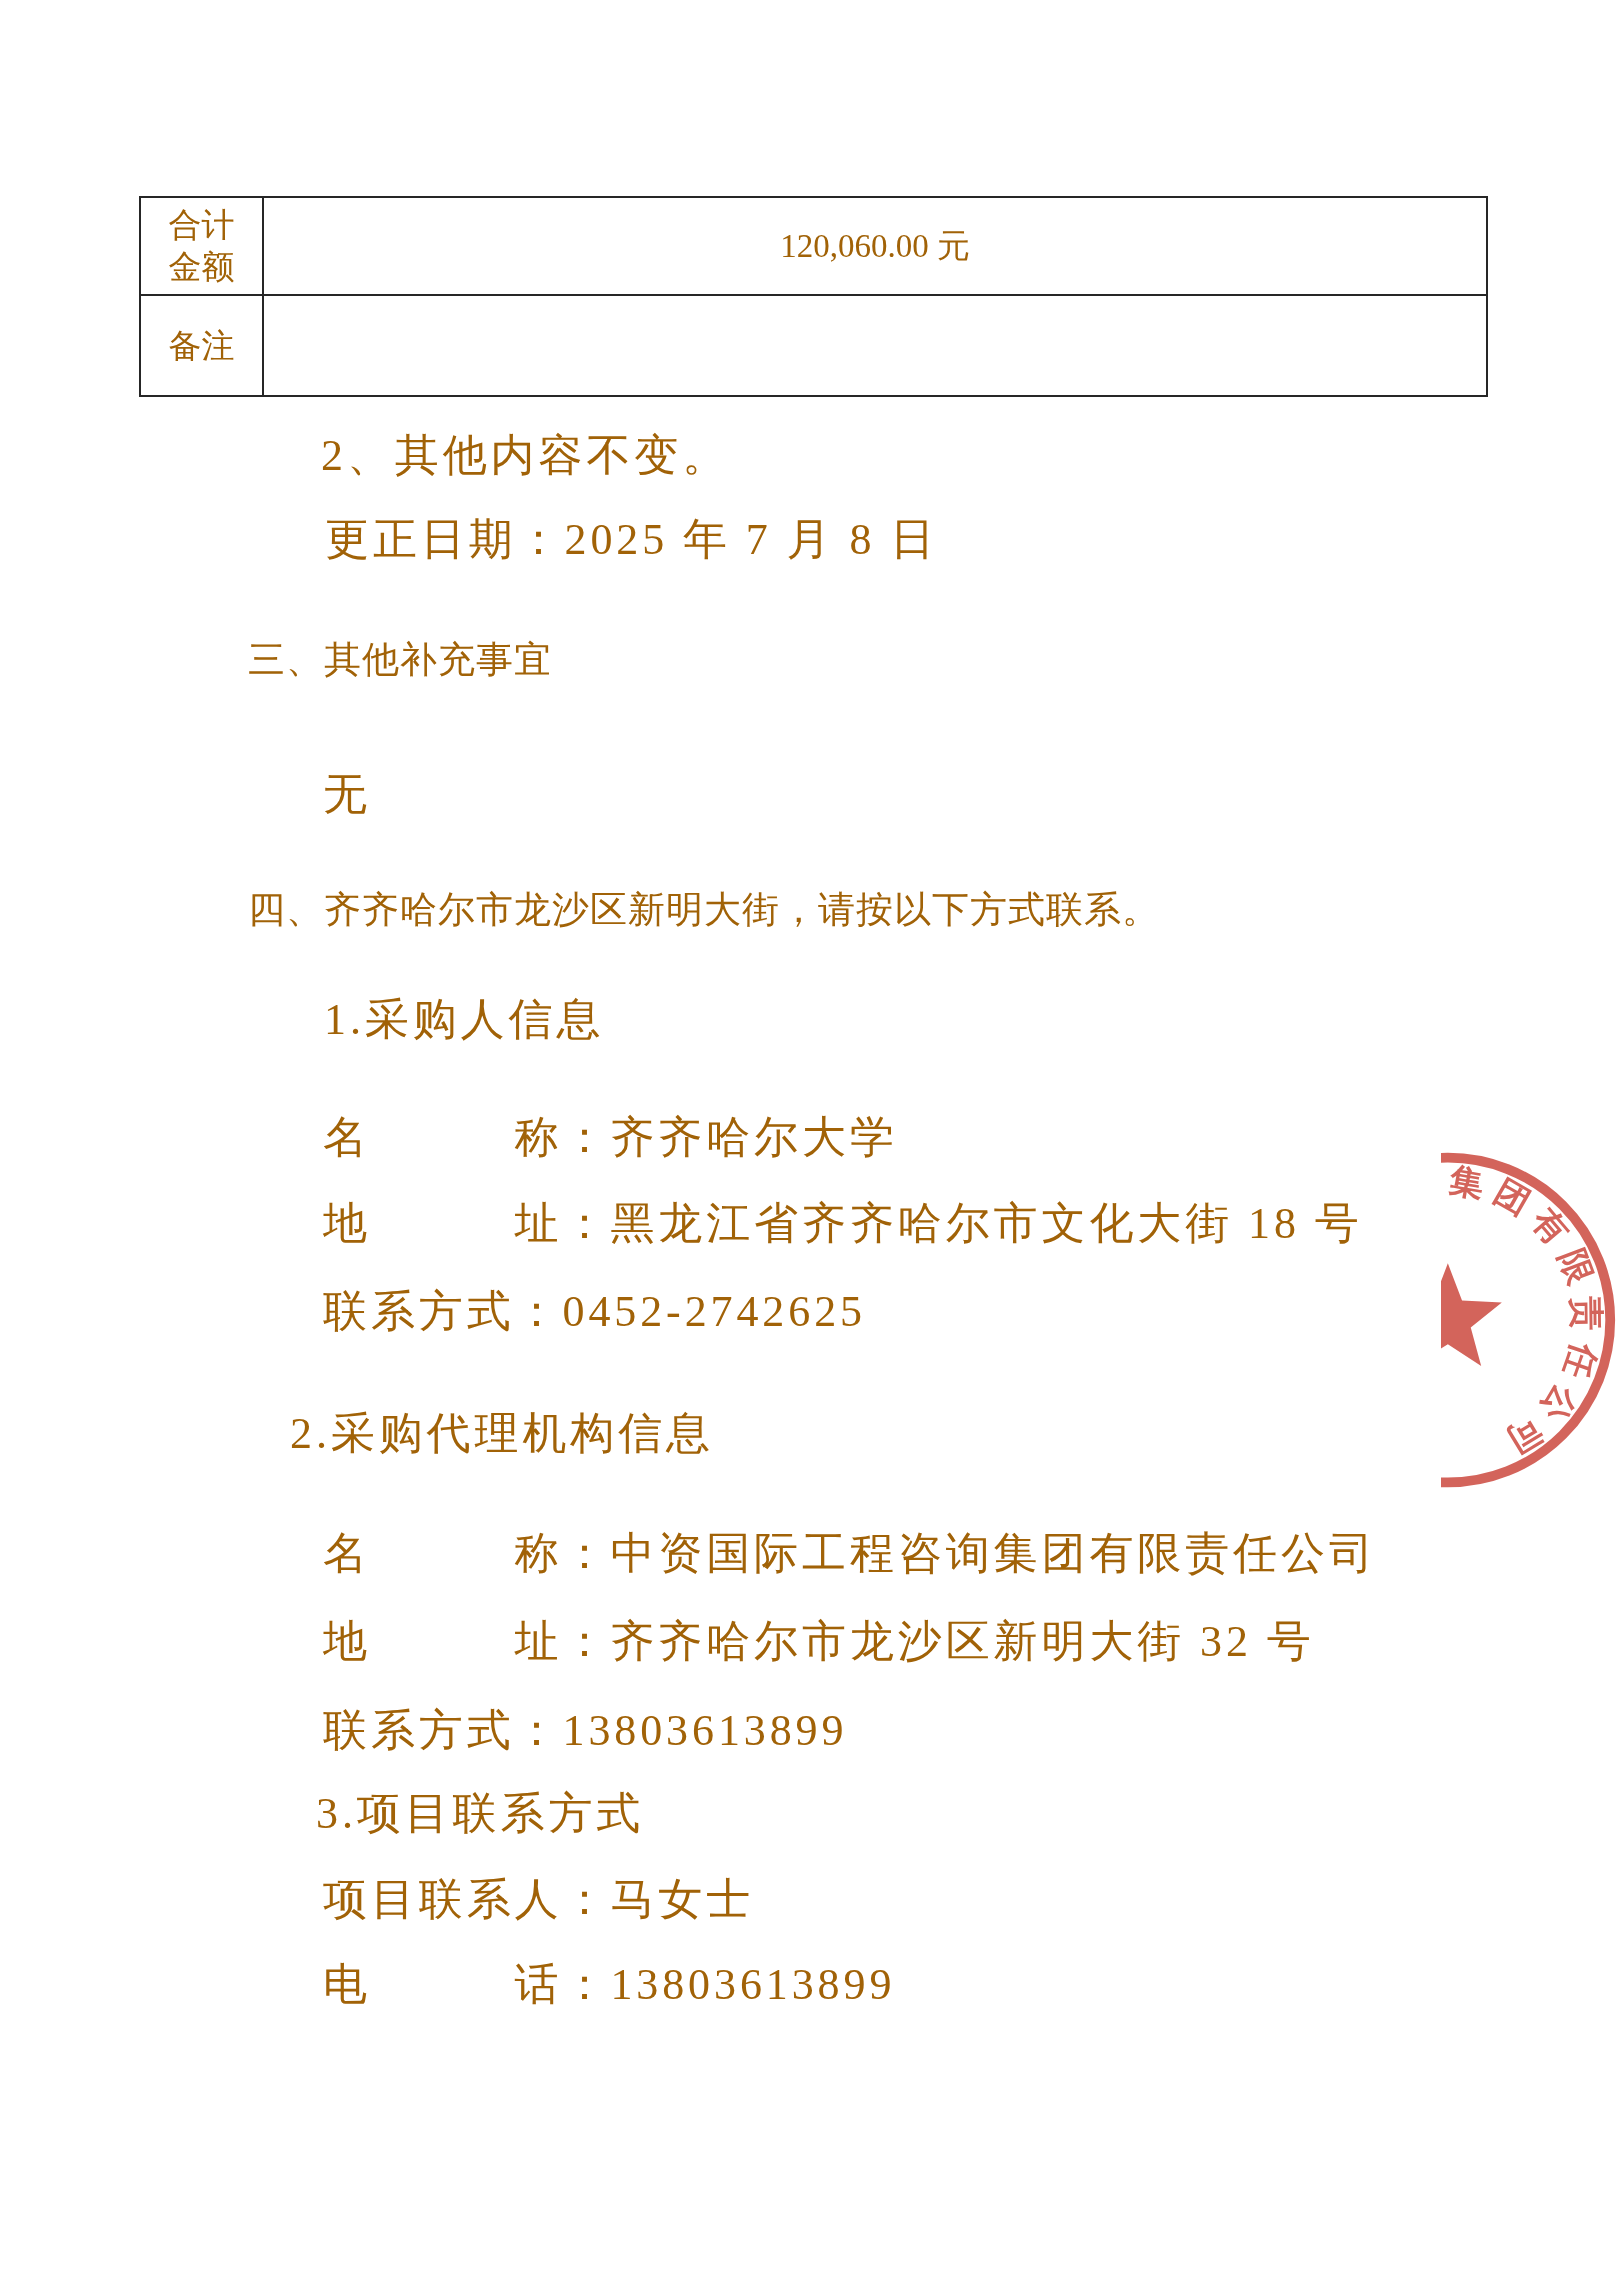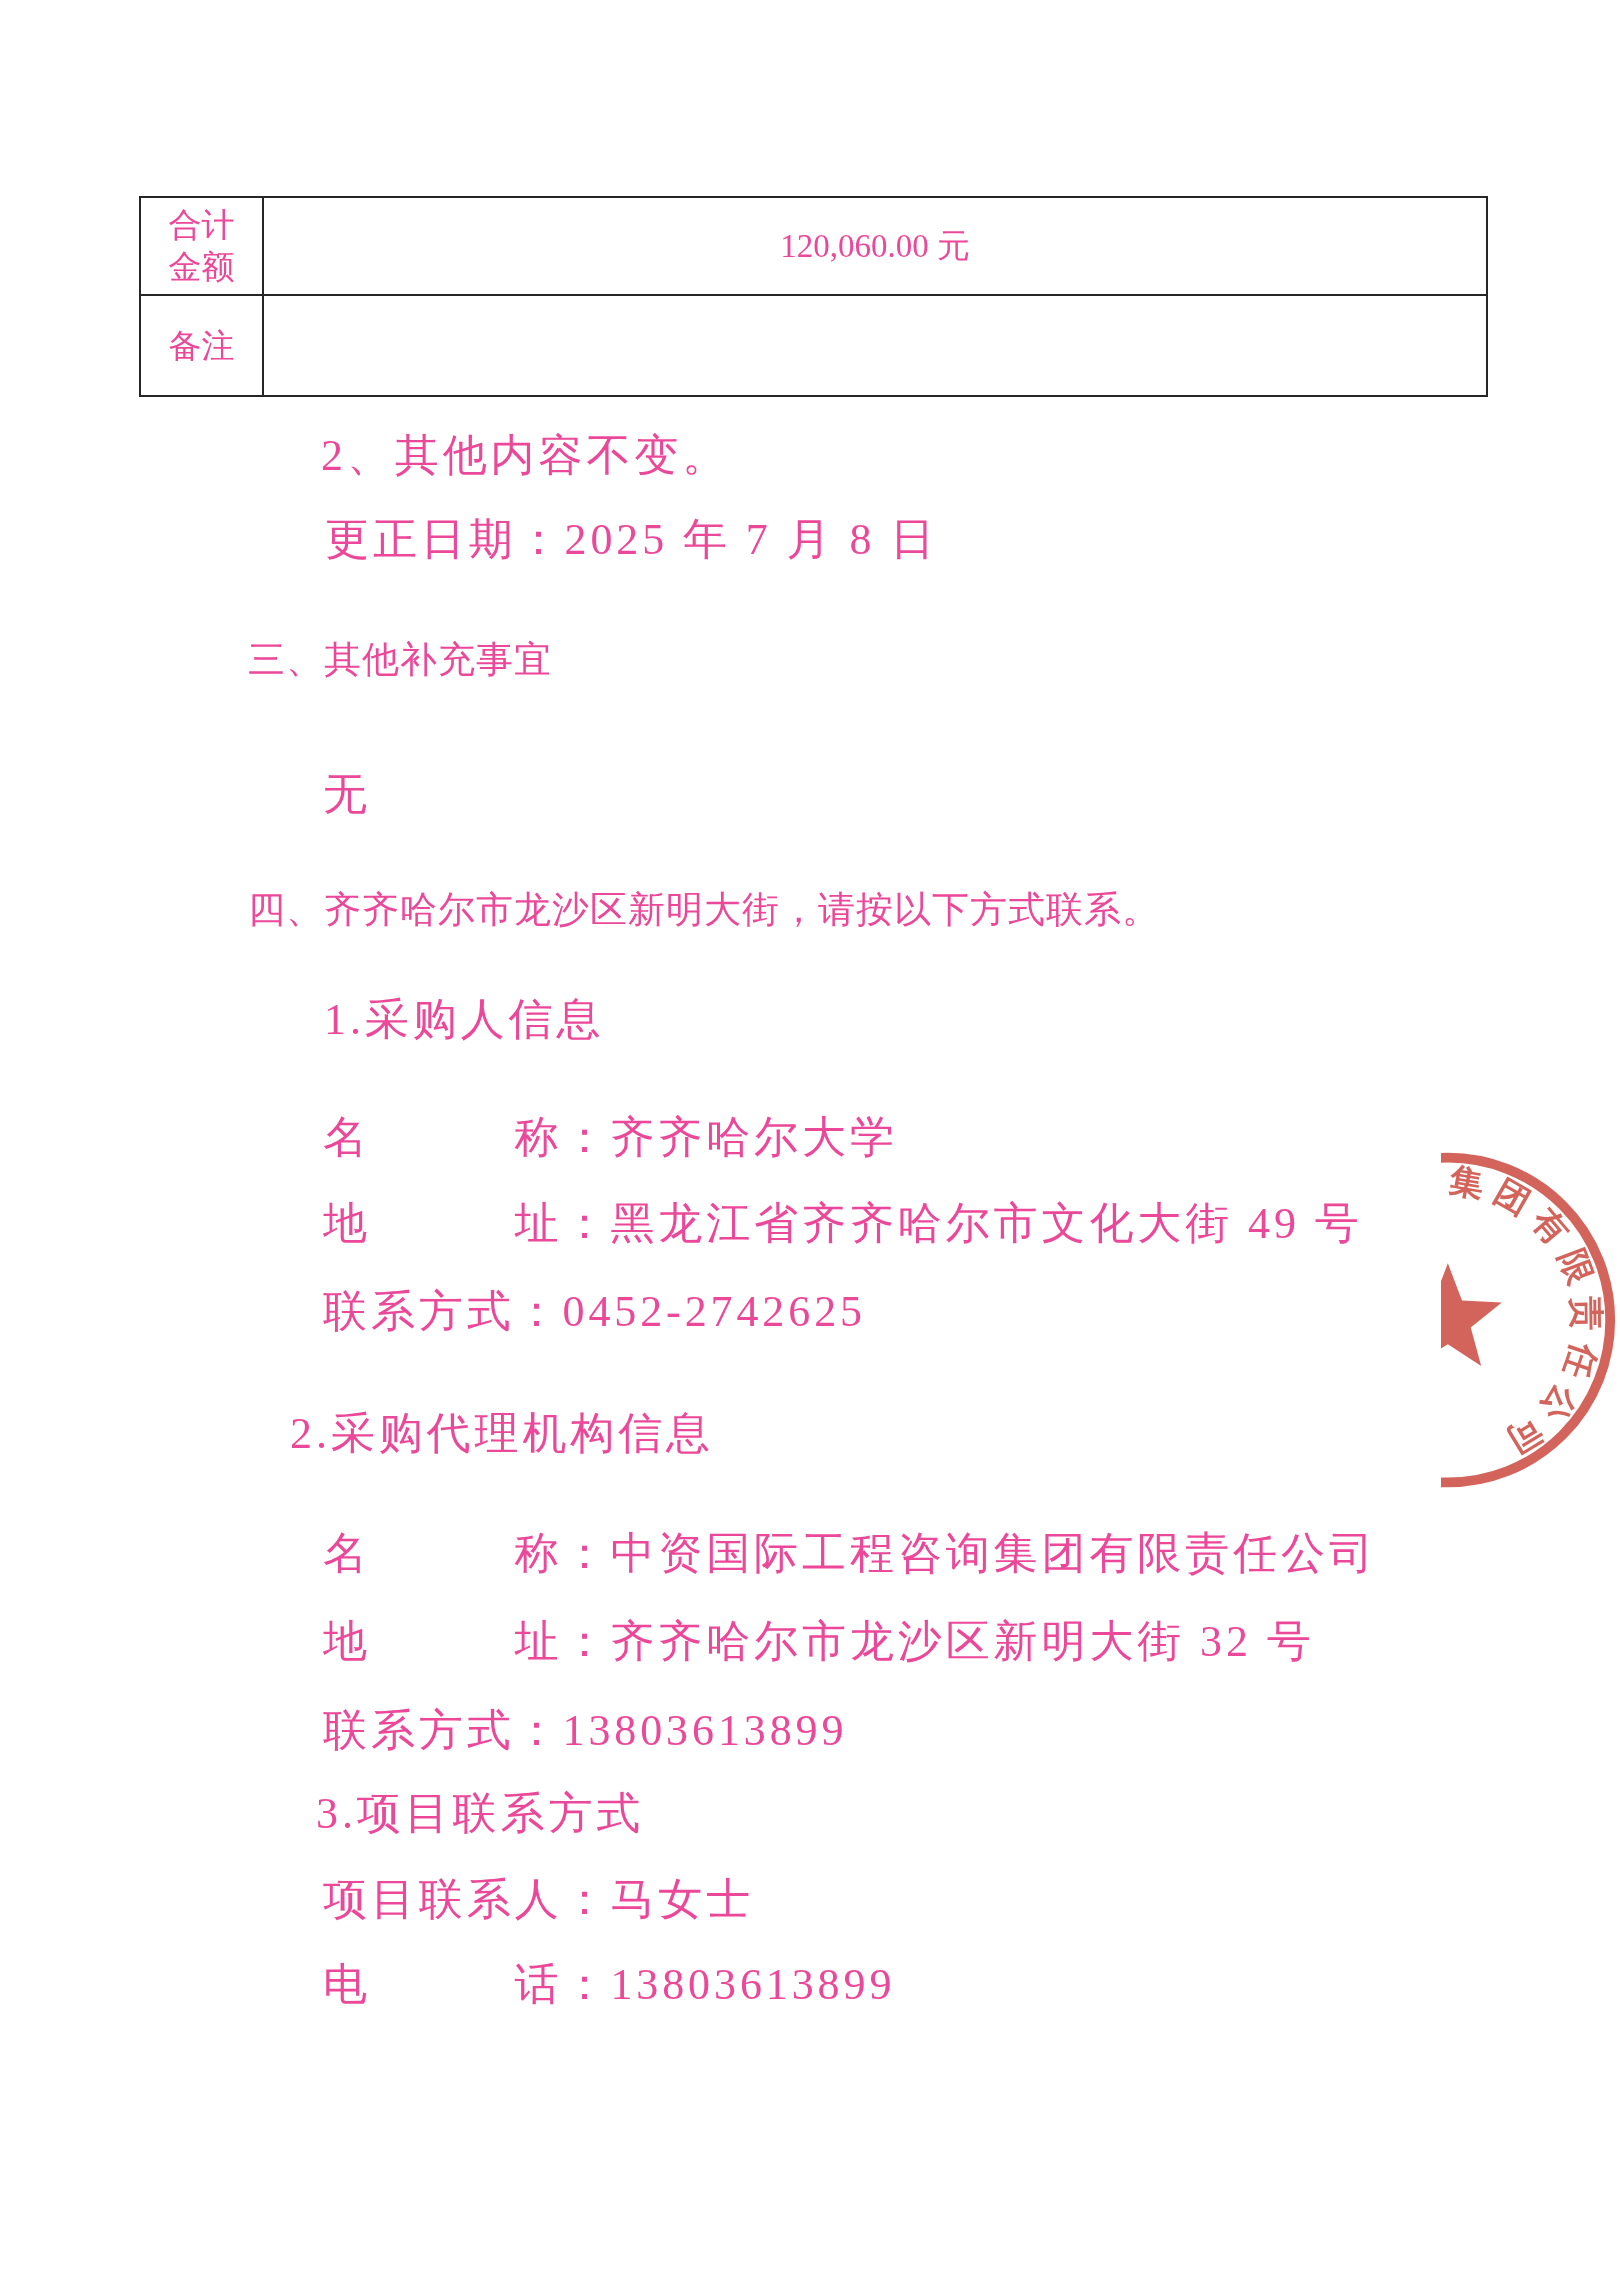--- a/index.html
+++ b/index.html
@@ -2,21 +2,21 @@
 <html><head>
 <meta charset="utf-8">
 <style>
   html,body{margin:0;padding:0;background:#ffffff;}
   .page{
     position:relative;
     width:1620px;
     height:2293px;
     background:#ffffff;
     overflow:hidden;
-    color:#ec4899;
+    color:#a16207;
     font-family:"Liberation Serif","DejaVu Serif",serif;
   }
   
   .tbl{
     position:absolute;
     left:139px; top:196px;
     width:1349px; height:201px;
     border:2.9px solid #262626;
     box-sizing:border-box;
     display:grid;
@@ -82,21 +82,21 @@
   <div class="line" style="left:321px;top:426px">2、其他内容不变。</div>
   <div class="line" style="left:325px;top:510px">更正日期：2025 年 7 月 8 日</div>
 
   <div class="heading" style="left:248px;top:635px">三、其他补充事宜</div>
   <div class="line" style="left:323px;top:765px">无</div>
 
   <div class="heading" style="left:248px;top:885px">四、齐齐哈尔市龙沙区新明大街，请按以下方式联系。</div>
 
   <div class="line" style="left:324px;top:990px">1.采购人信息</div>
   <div class="line" style="left:323px;top:1108px">名　　　称：齐齐哈尔大学</div>
-  <div class="line" style="left:323px;top:1194px">地　　　址：黑龙江省齐齐哈尔市文化大街 49 号</div>
+  <div class="line" style="left:323px;top:1194px">地　　　址：黑龙江省齐齐哈尔市文化大街 18 号</div>
   <div class="line" style="left:323px;top:1282px">联系方式：0452-2742625</div>
 
   <div class="line" style="left:290px;top:1404px">2.采购代理机构信息</div>
   <div class="line" style="left:323px;top:1524px">名　　　称：中资国际工程咨询集团有限责任公司</div>
   <div class="line" style="left:323px;top:1612px">地　　　址：齐齐哈尔市龙沙区新明大街 32 号</div>
   <div class="line" style="left:323px;top:1701px">联系方式：13803613899</div>
 
   <div class="line" style="left:316px;top:1784px">3.项目联系方式</div>
   <div class="line" style="left:323px;top:1870px">项目联系人：马女士</div>
   <div class="line" style="left:323px;top:1955px">电　　　话：13803613899</div>

